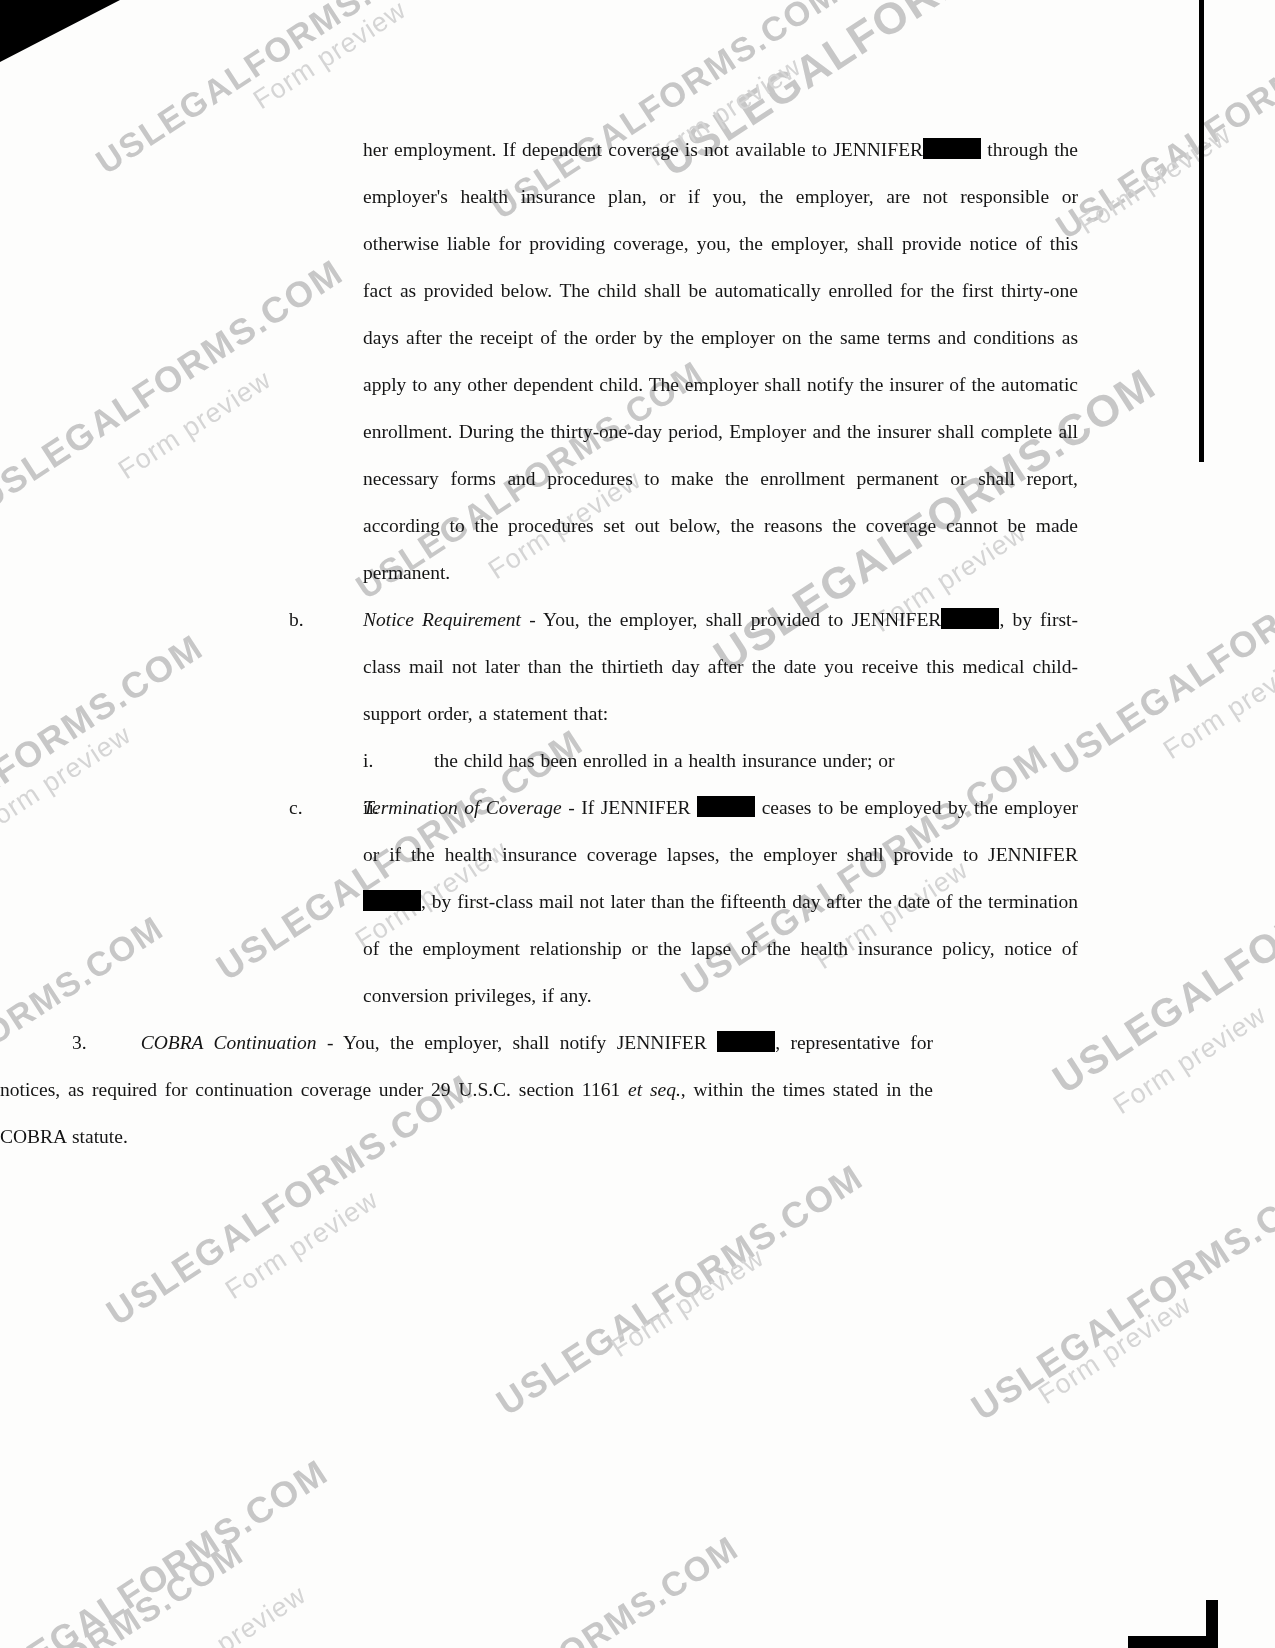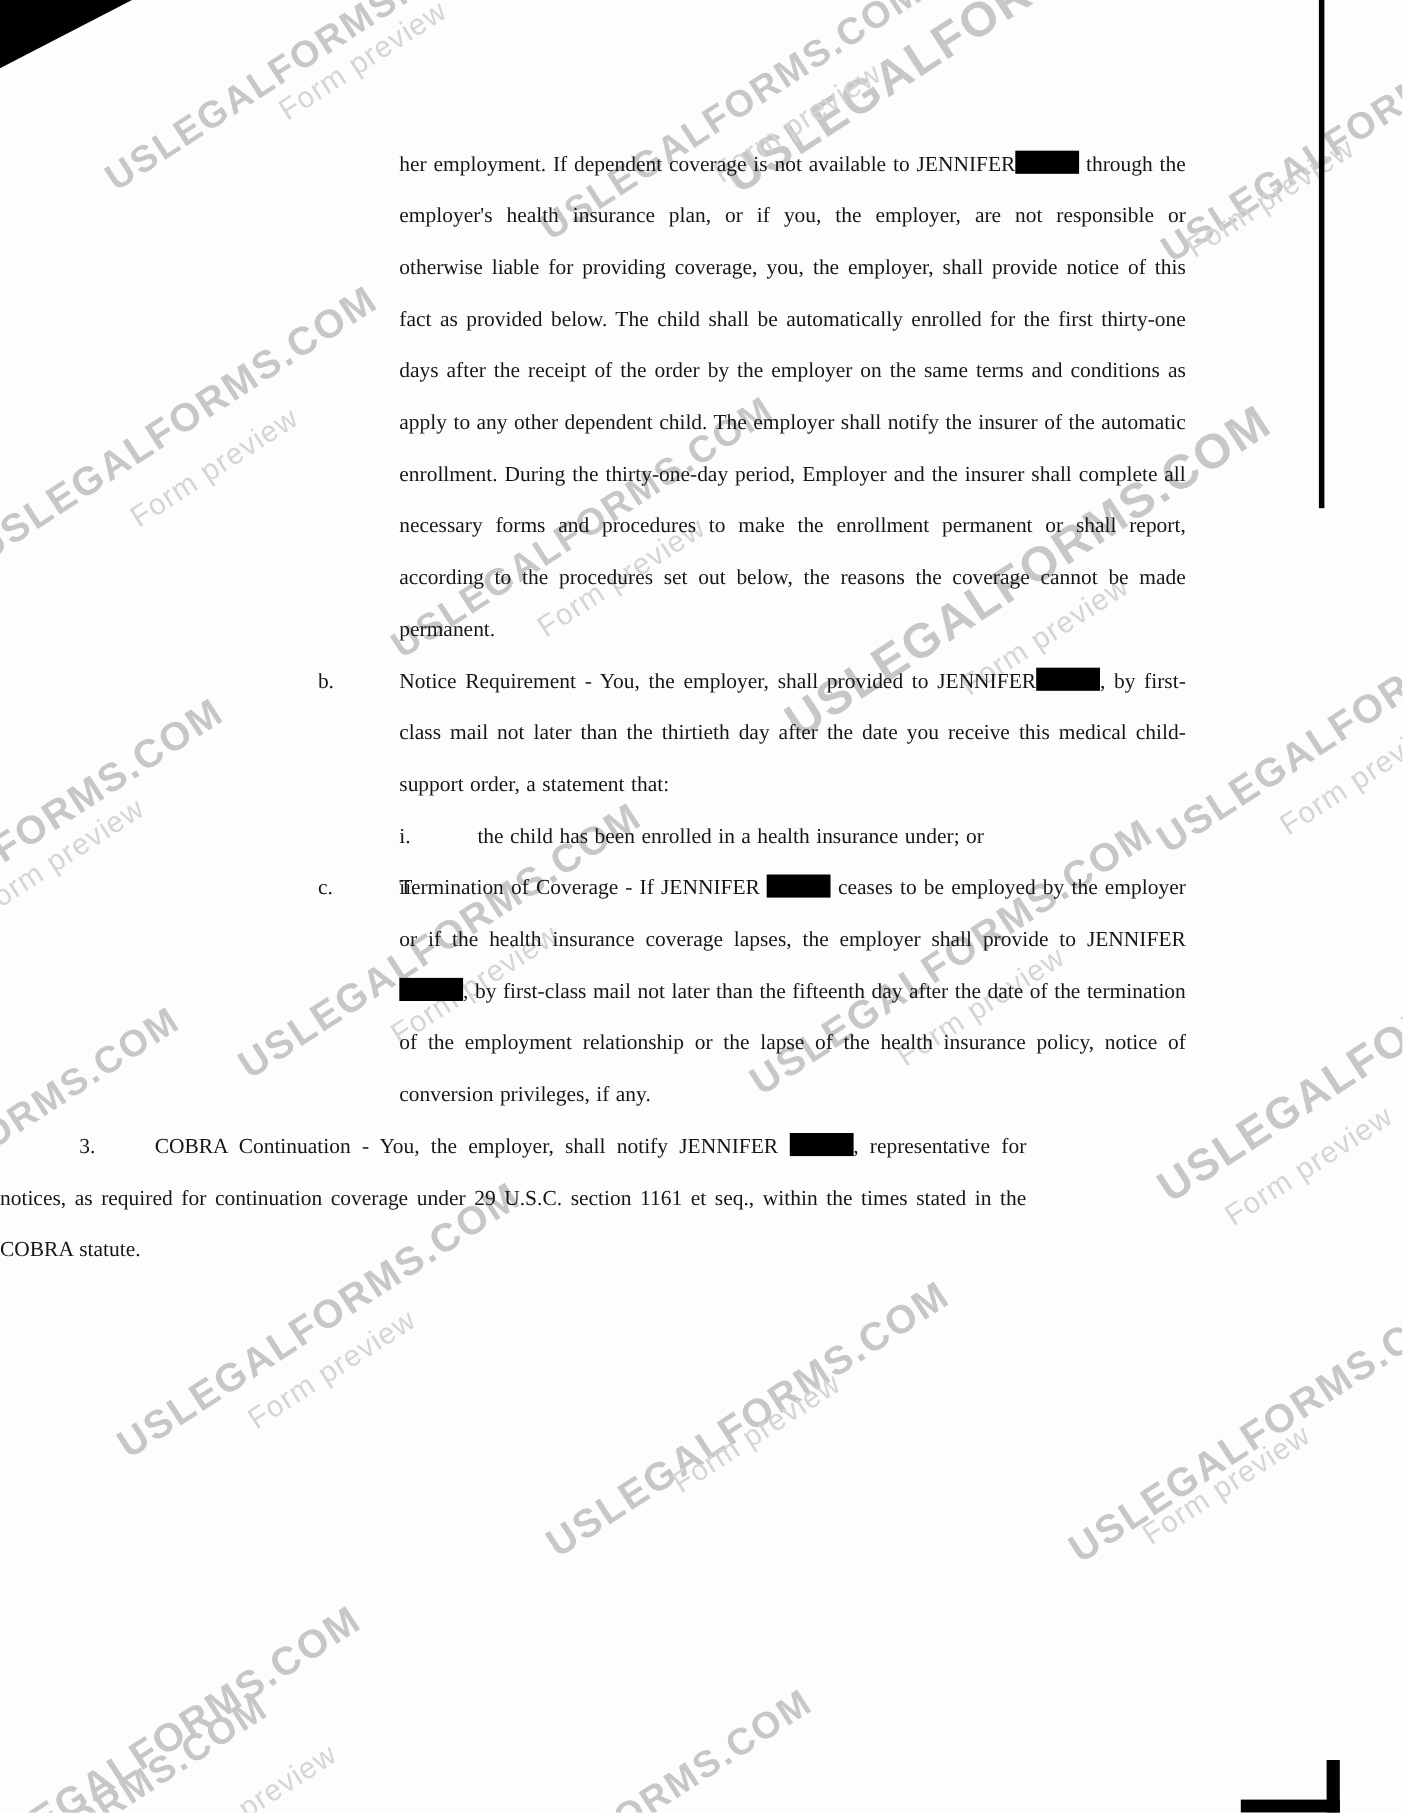--- a/index.html
+++ b/index.html
@@ -36,21 +36,21 @@
     line-height:47px;
     text-align:justify;
     word-spacing:1px;
   }
   .para.indent { margin-left:363px; width:715px; }
   .para.hang1 { position:relative; margin-left:363px; width:715px; }
   .para.hang1 > .marker { position:absolute; left:-74px; top:0; }
   .para.hang2 { position:relative; margin-left:434px; width:644px; }
   .para.hang2 > .marker { position:absolute; left:-71px; top:0; }
   .para.full { width:933px; text-indent:72px; }
-  .it { }
+  .it { font-style:italic; }
   .numgap { display:inline-block; width:54px; }
   .redact {
     display:inline-block;
     width:58px; height:21px;
     background:#000;
     vertical-align:-3px;
   }
 </style>
 </head>
 <body>

